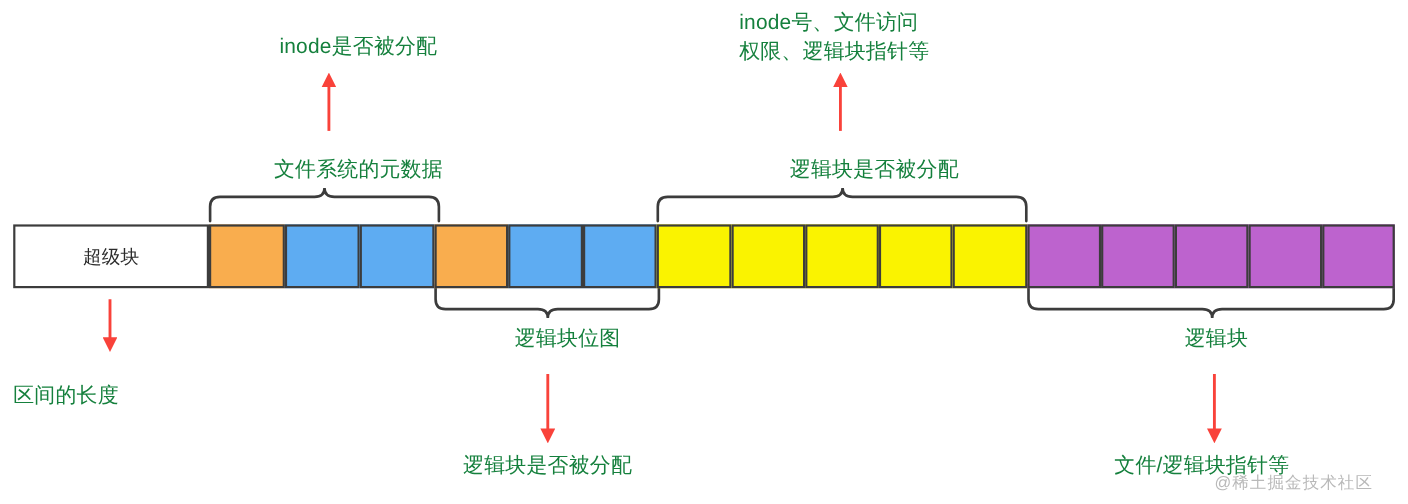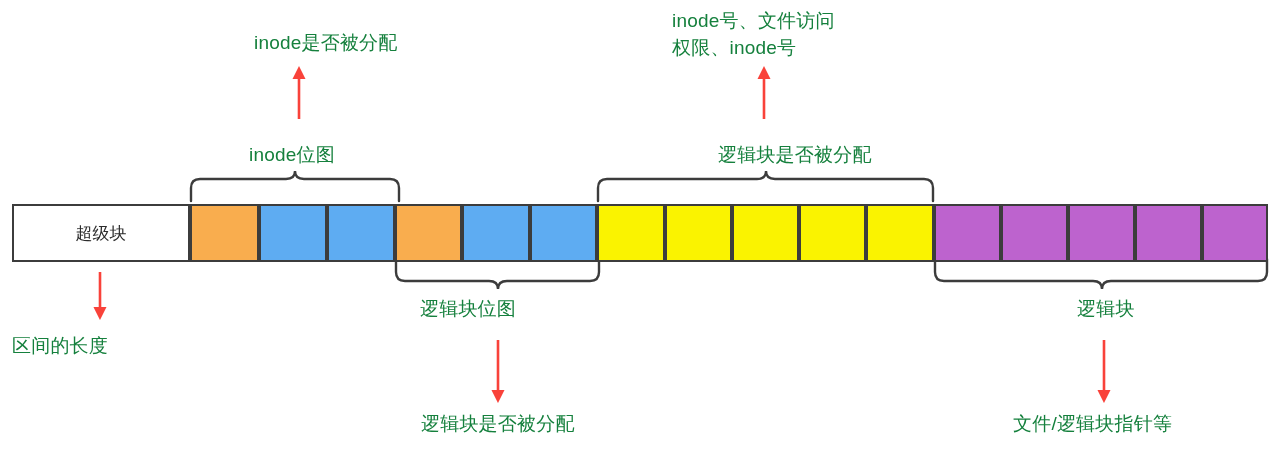--- a/index.html
+++ b/index.html
@@ -93,30 +93,31 @@
     <div class="cell" style="left:934px;top:201px;width:67px;height:58px;background:#BD63CE;"></div>
     <div class="cell" style="left:1001px;top:201px;width:67px;height:58px;background:#BD63CE;"></div>
     <div class="cell" style="left:1068px;top:201px;width:67px;height:58px;background:#BD63CE;"></div>
     <div class="cell" style="left:1135px;top:201px;width:67px;height:58px;background:#BD63CE;"></div>
     <div class="cell" style="left:1202px;top:201px;width:66px;height:58px;background:#BD63CE;"></div>
   </div>
 
   <div class="lbl" style="left:226px;top:30px;margin-left:28px;">inode是否被分配</div>
 
   <div class="lbl" style="left:672px;top:8px;">inode号、文件访问</div>
-  <div class="lbl" style="left:672px;top:35px;">权限、inode号</div>
+  <div class="lbl" style="left:672px;top:35px;">权限、逻辑块指针等</div>
 
-  <div class="lbl" style="left:249px;top:142px;">inode位图</div>
+  <div class="lbl" style="left:249px;top:142px;">文件系统的元数据</div>
 
   <div class="lbl" style="left:718px;top:142px;">逻辑块是否被分配</div>
 
-  <div class="lbl" style="left:12px;top:333px;">区间的长度</div>
+  <div class="lbl" style="left:12px;top:347px;">区间的长度</div>
 
-  <div class="lbl" style="left:420px;top:296px;">逻辑块位图</div>
+  <div class="lbl" style="left:468px;top:296px;">逻辑块位图</div>
 
   <div class="lbl" style="left:1077px;top:296px;">逻辑块</div>
 
   <div class="lbl" style="left:421px;top:411px;">逻辑块是否被分配</div>
 
   <div class="lbl" style="left:1013px;top:411px;">文件/逻辑块指针等</div>
 
+  <div class="wm" style="left:1104px;top:430px;">@稀土掘金技术社区</div>
 
 </div>
 
 </body></html>

